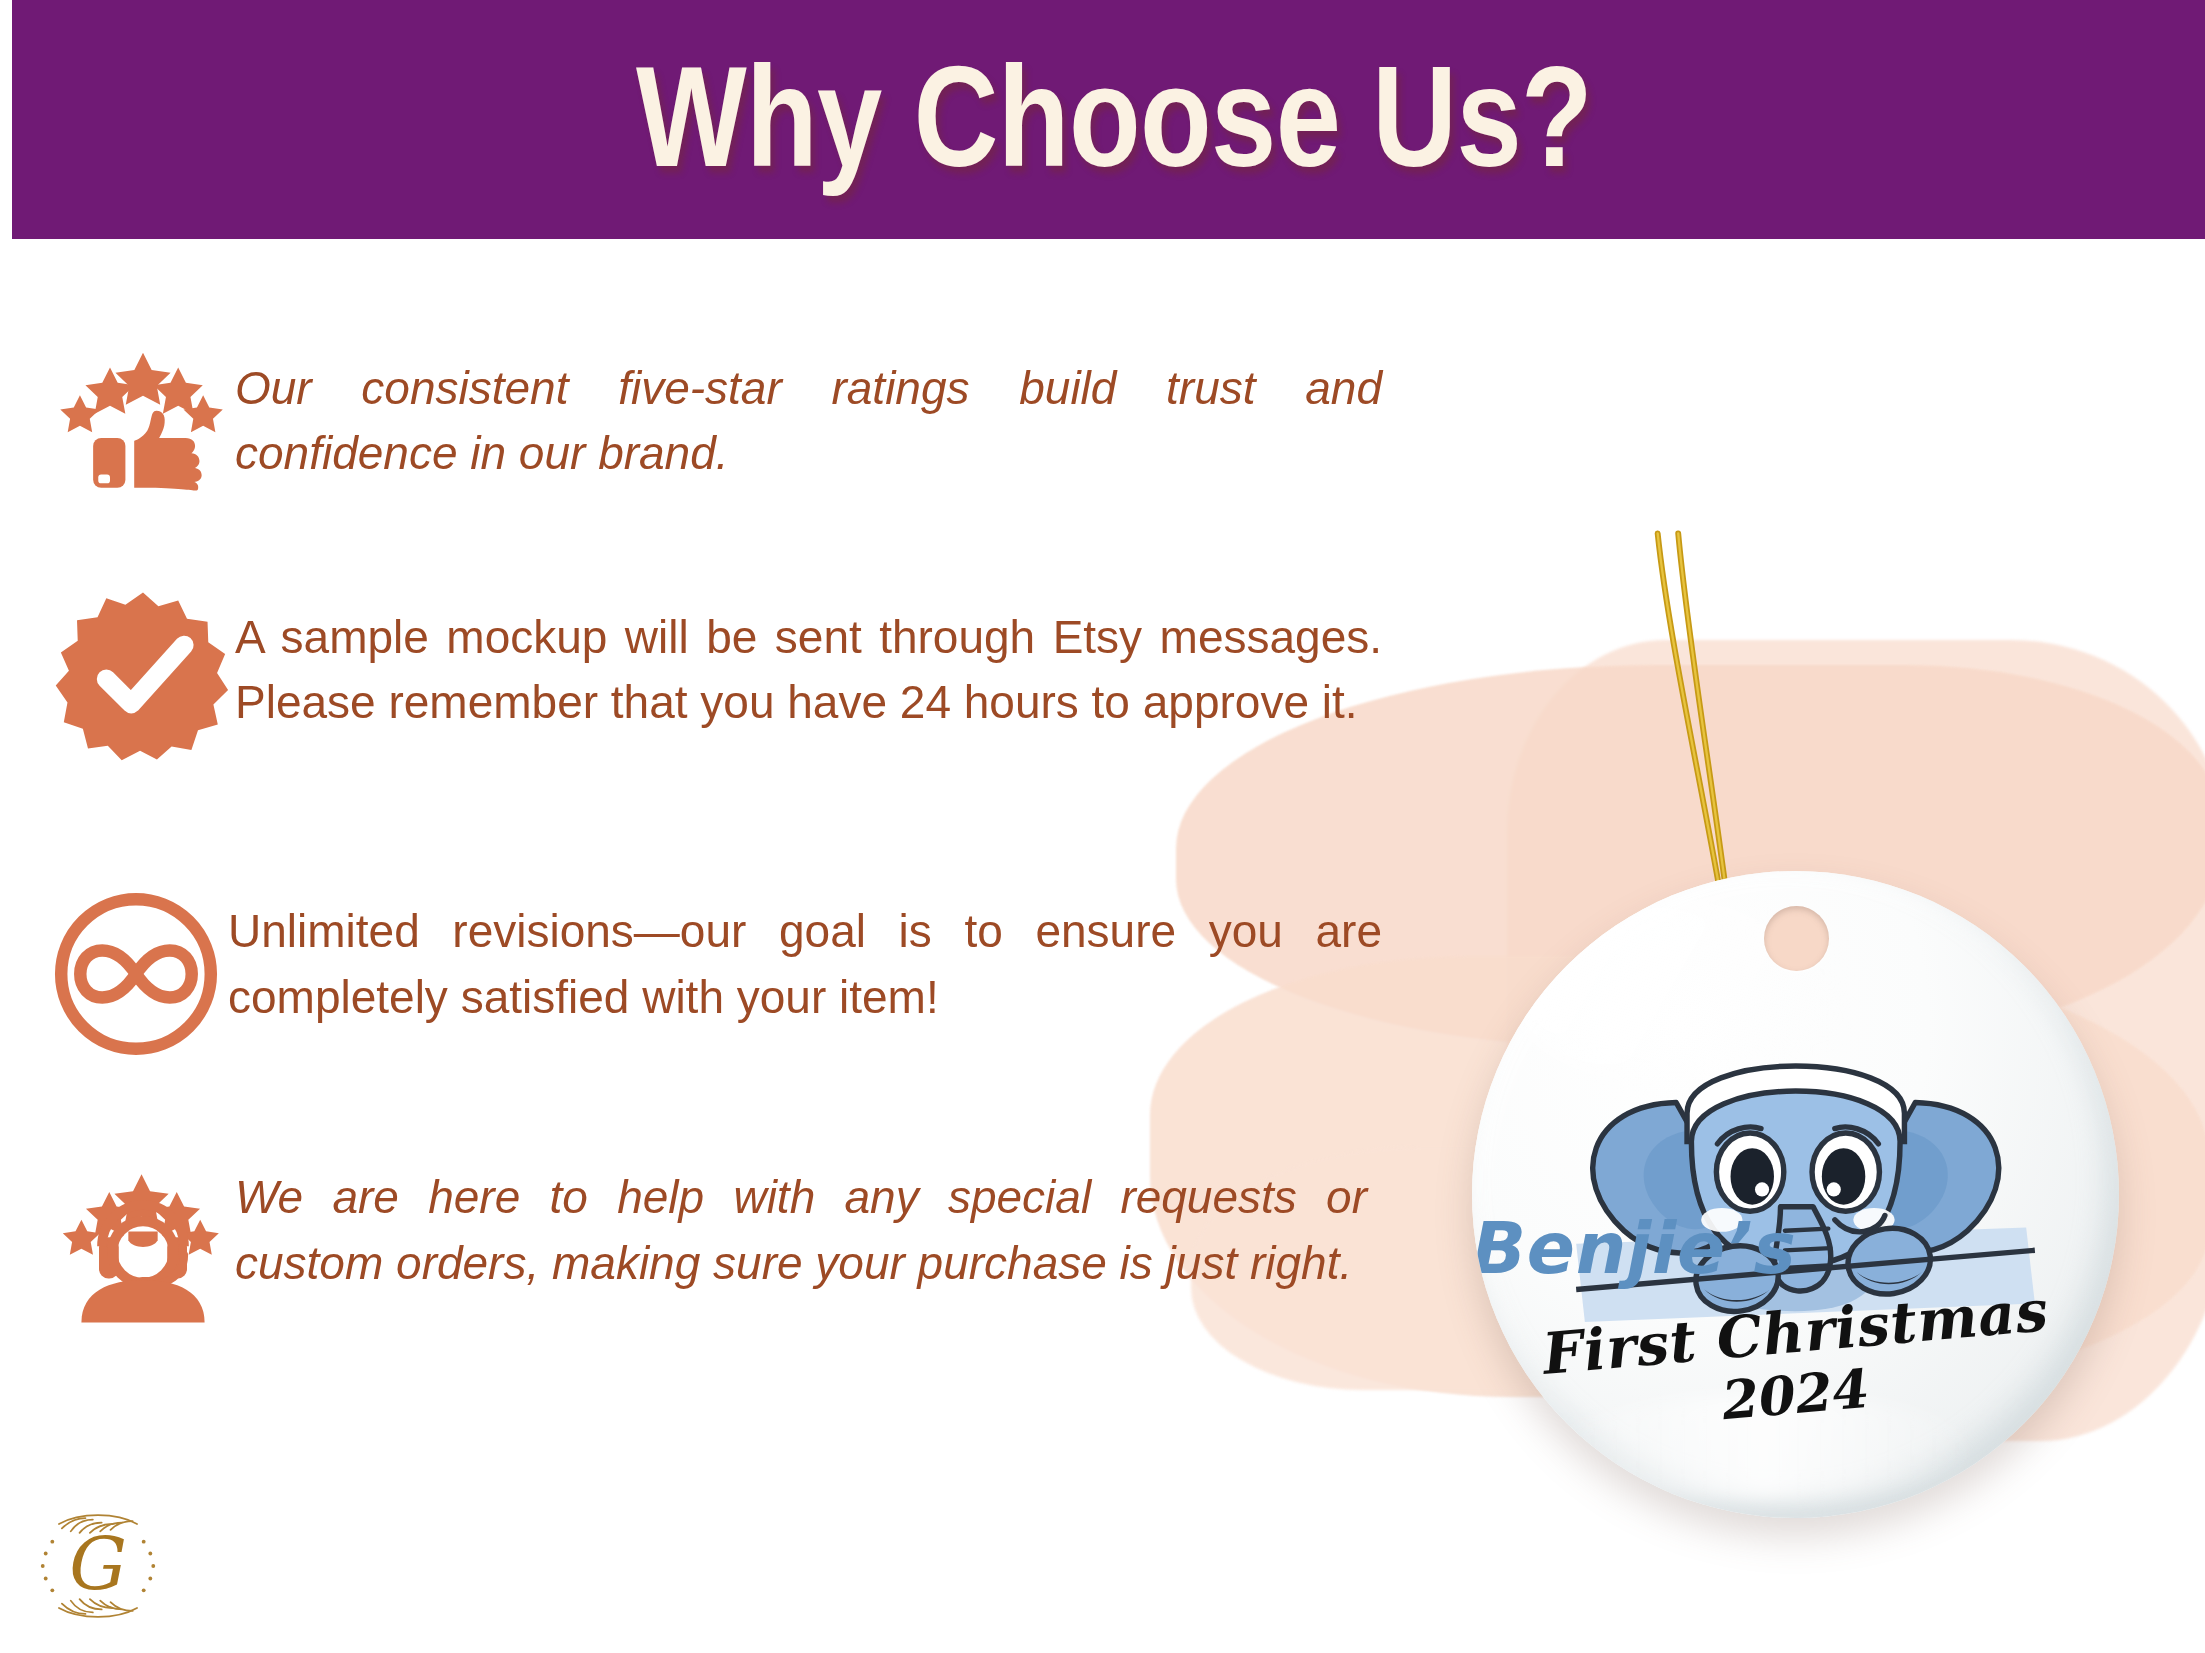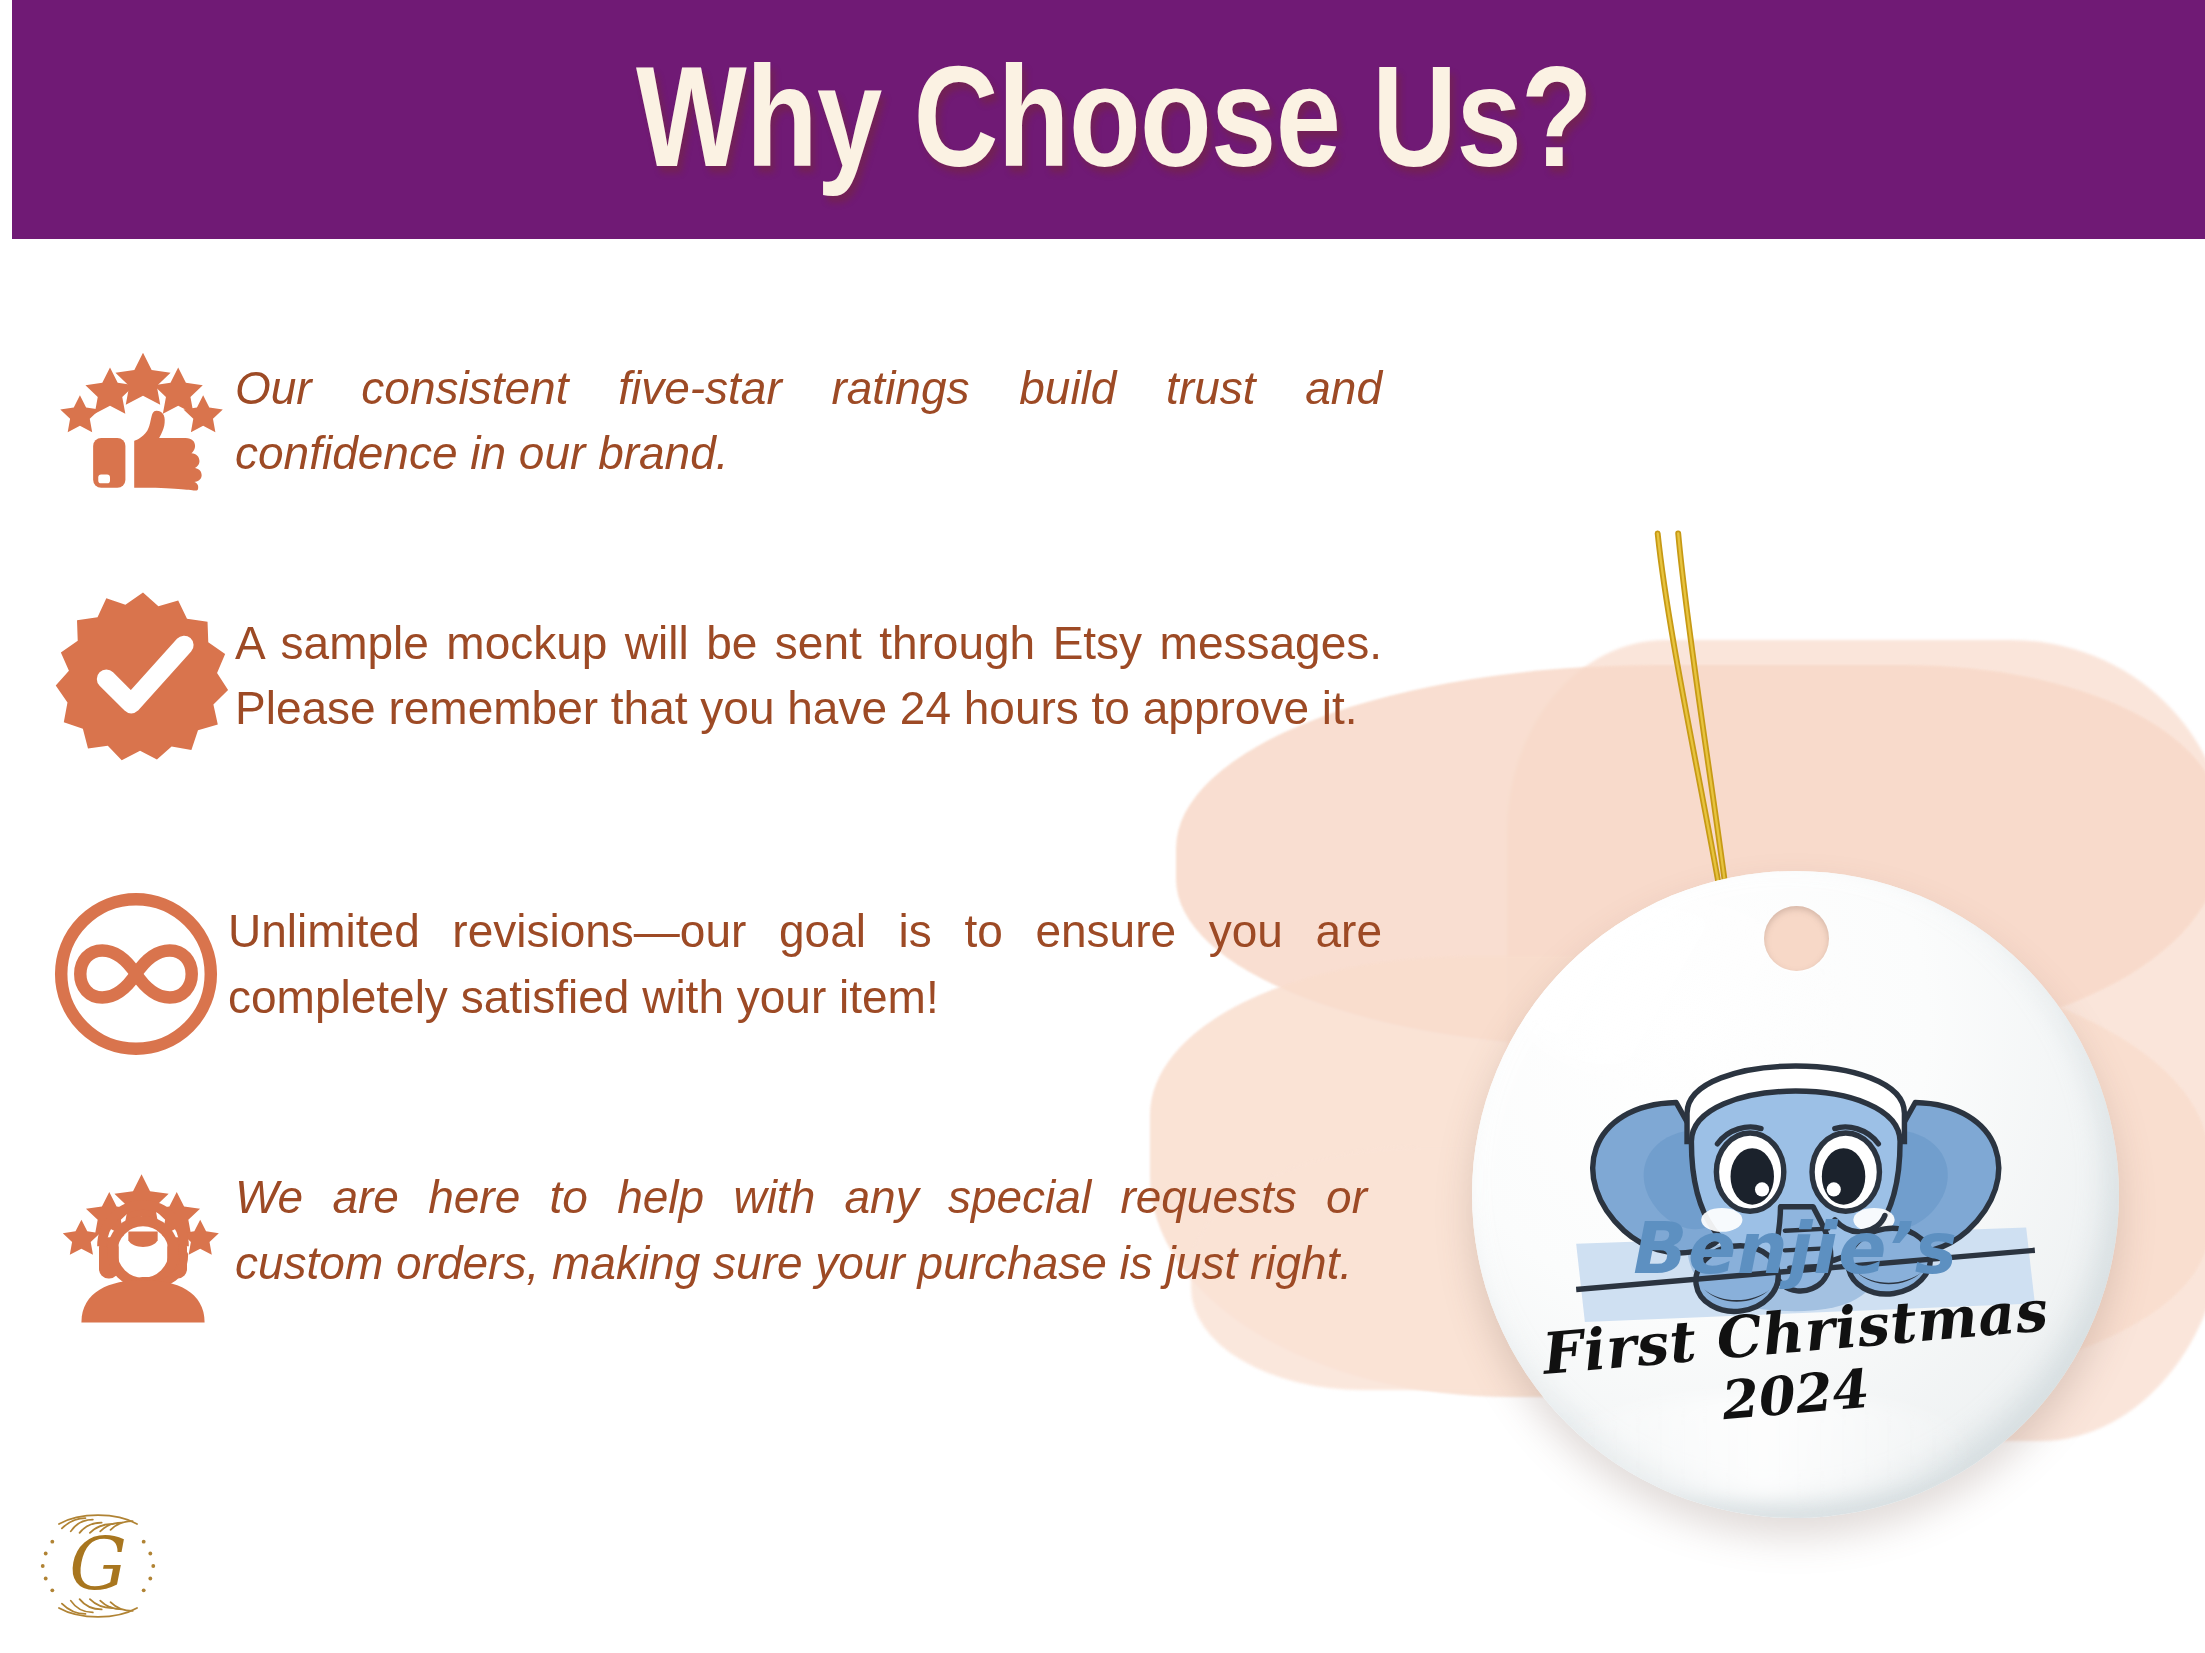--- a/index.html
+++ b/index.html
@@ -82,21 +82,21 @@
   .feature.f1{left:51px;top:22px;}
   .feature.f1 .f-text{width:1147px;font-style:italic;}
   .feature.f2{left:51px;top:272px;}
   .feature.f2 .f-text{width:1147px;}
   .feature.f3{left:44px;top:570px;}
   .feature.f3 .f-text{width:1154px;}
   .feature.f4{left:51px;top:842px;}
   .feature.f4 .f-text{width:1132px;font-style:italic;}
 
   .feature.f1 .f-text{margin-top:17.6px;}
-  .feature.f2 .f-text{margin-top:23px;}
+  .feature.f2 .f-text{margin-top:17px;}
   .feature.f3 .f-text{margin-top:13.2px;}
   .feature.f4 .f-text{margin-top:7.4px;}
 
   
   .ornament-wrap{position:absolute;left:1419px;top:529px;width:735px;height:978px;}
   .cord{position:absolute;left:234px;top:0px;width:96px;height:371px;}
   .disc{
     position:absolute;left:53px;top:342px;
     width:647px;height:647px;border-radius:50%;
     background:radial-gradient(ellipse at 32% 24%, #ffffff 0%, #fbfcfc 40%, #eef1f2 78%, #e2e7e9 100%);
@@ -117,21 +117,21 @@
     border-radius:50%;filter:blur(8.8px);
   }
   .hole{
     position:absolute;left:calc(50% - 32px);top:35px;
     width:65px;height:65px;border-radius:50%;
     background:#f7d8c7;
     box-shadow:inset 0 2.9px 5.9px rgba(150,120,110,.35), 0 1.5px 2.9px rgba(255,255,255,.9);
   }
   .art{position:absolute;left:8%;top:20%;width:84%;height:72%;}
   .name-line{
-    position:absolute;left:0;width:100%;text-align:center;
+    position:absolute;left:0;width:100%;
     color:#5d90c1;
     font-family:"DejaVu Sans", sans-serif;
     font-weight:700;
     font-style:italic;
     font-size:71px;
     letter-spacing:0.7px;
   }
   .fc-line{
     position:absolute;left:0;width:100%;text-align:center;
     color:#111;

